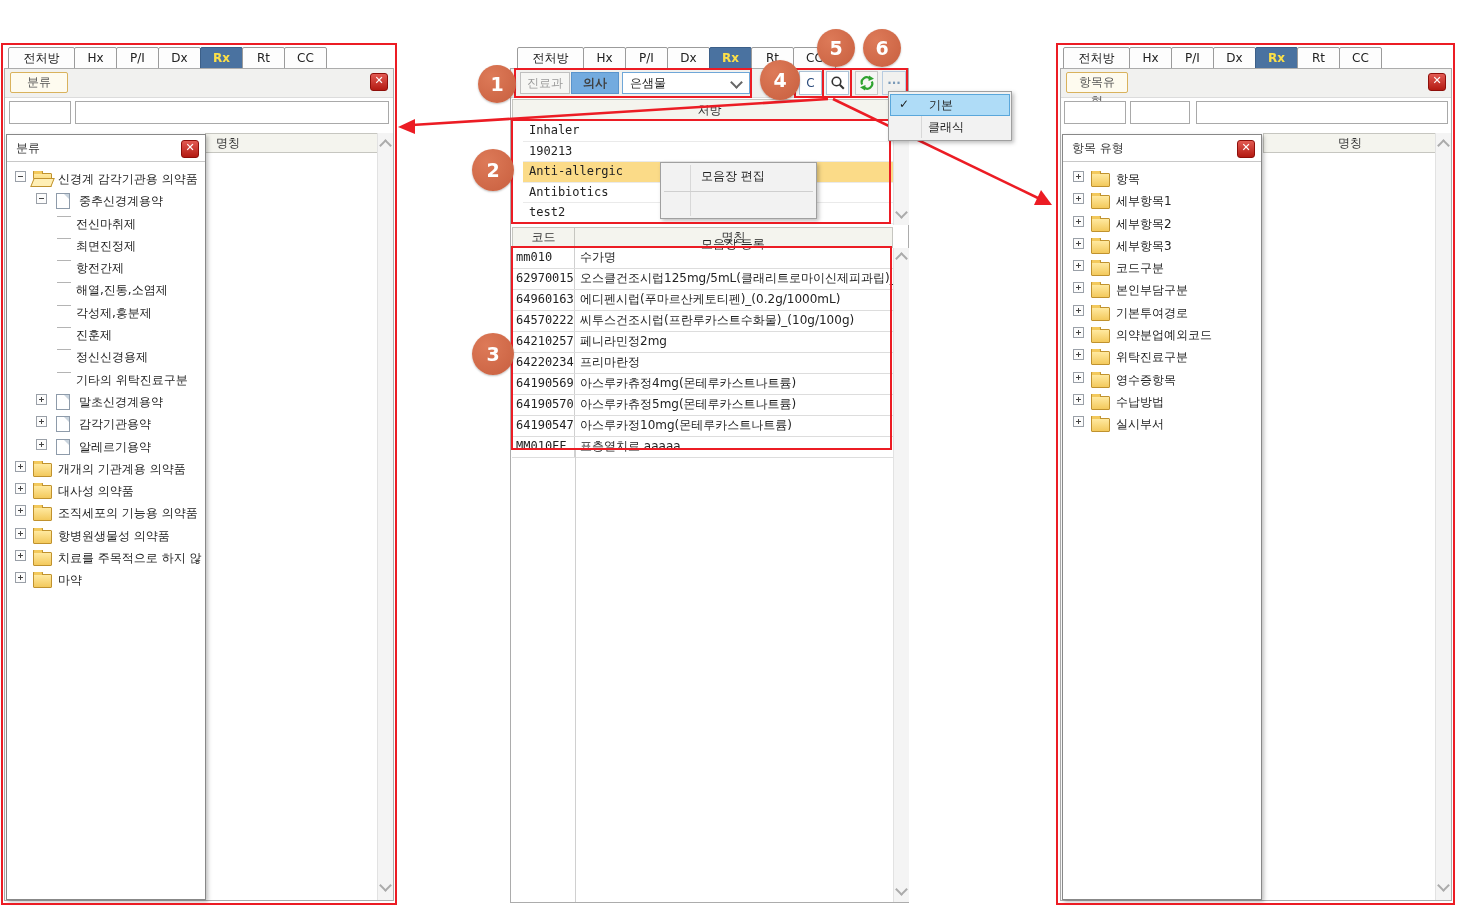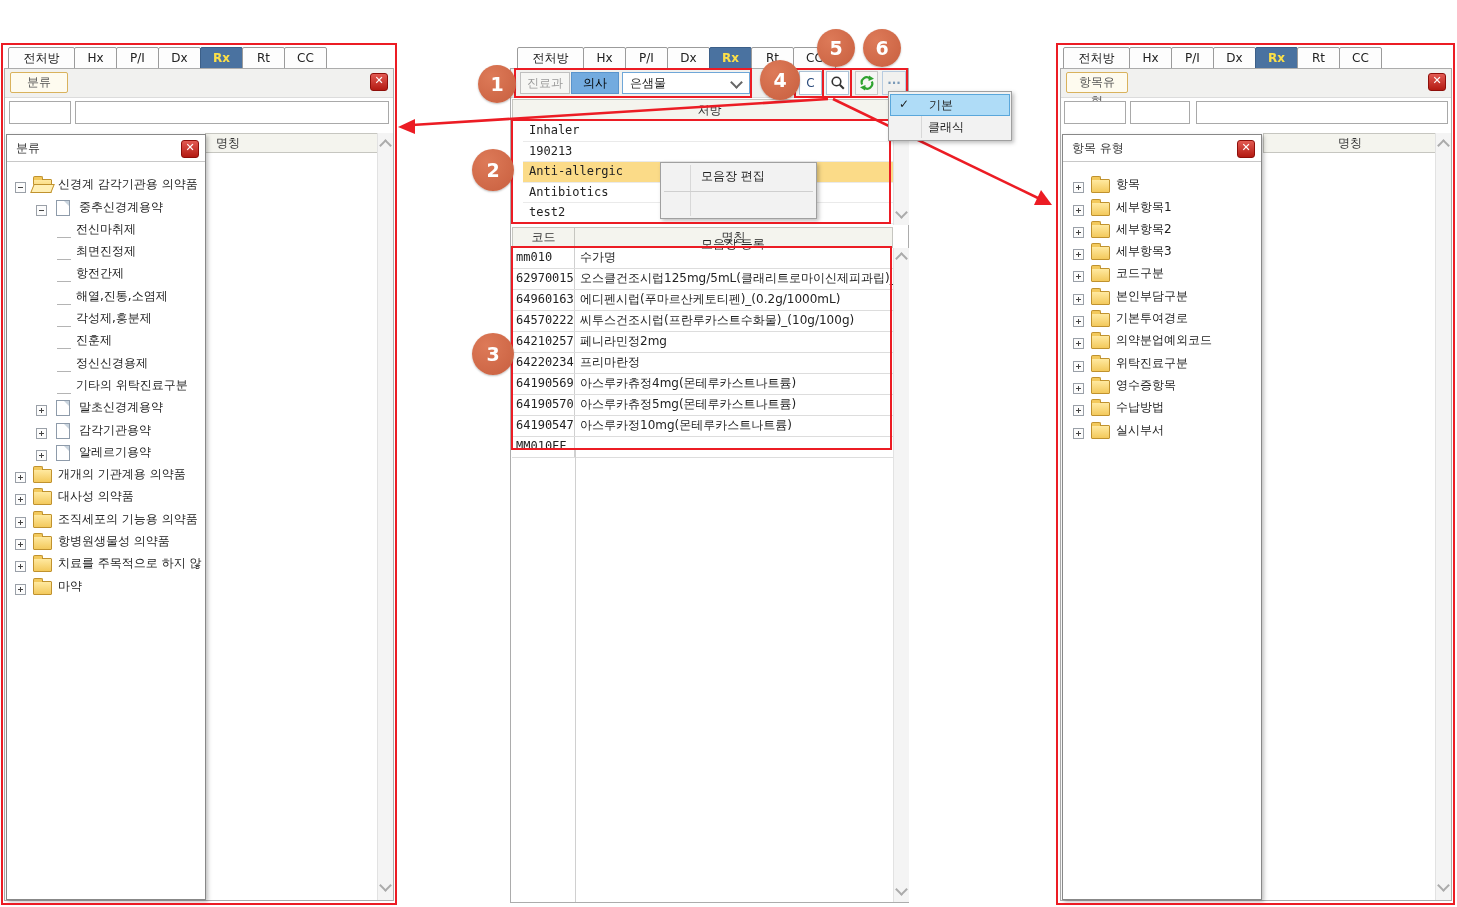--- a/index.html
+++ b/index.html
@@ -26,21 +26,21 @@
     box-shadow:2px 2px 4px rgba(0,0,0,.25);}
   .popup .phead{position:relative;height:26px;border-bottom:1px solid #C8C8C8;}
   .popup .ptitle{position:absolute;left:9px;top:5px;color:#333;}
   
   .sbar{position:absolute;width:15px;background:#F4F4F4;border-left:1px solid #E2E2E2;}
   .chv{position:absolute;width:7px;height:7px;border-right:2px solid #ABABAB;border-bottom:2px solid #ABABAB;}
   .chv.up{transform:rotate(-135deg);}
   .chv.down{transform:rotate(45deg);}
   
   .tree{position:absolute;}
-  .titem{height:22.3px;display:flex;align-items:flex-end;white-space:nowrap;overflow:hidden;}
+  .titem{height:22.3px;display:flex;align-items:flex-start;white-space:nowrap;overflow:hidden;}
   .titem.lvl0{padding-left:6px;} .titem.lvl1{padding-left:27px;} .titem.lvl2{padding-left:48px;}
   .exp{box-sizing:border-box;width:11px;height:11px;border:1px solid #9AA0A8;background:#FCFCFC;
     position:relative;flex:0 0 11px;margin-right:7px;}
   .exp::before{content:'';position:absolute;left:2px;right:2px;top:4px;height:1px;background:#444;}
   .exp.plus::after{content:'';position:absolute;top:2px;bottom:2px;left:4px;width:1px;background:#444;}
   .dash{width:14px;border-top:1px solid #B4B4B4;margin-right:5px;flex:0 0 14px;}
   .ico{flex:0 0 17px;margin-right:6px;position:relative;}
   .ico-folder,.ico-folder-open{width:17px;height:12px;background:linear-gradient(#FFE9A0,#F3C95C);
     border:1px solid #C0922E;border-radius:1px;margin-top:2px;}
   .ico-folder::before,.ico-folder-open::before{content:'';position:absolute;top:-4px;left:-1px;width:8px;height:3px;
@@ -196,21 +196,21 @@
     <span class="tab">Hx</span>
     <span class="tab">P/I</span>
     <span class="tab">Dx</span>
     <span class="tab sel">Rx</span>
     <span class="tab">Rt</span>
     <span class="tab">CC</span>
   </div>
 <div class="pbody" style="left:510px;top:68px;width:399px;height:835px;">
   <div class="toolbar">
     <div class="btn" style="left:9px;top:3px;width:50px;height:22px;line-height:20px;background:#F6F6F4;border:1px solid #BFBFBF;color:#9B9B9B;">진료과</div>
-    <div class="btn" style="left:60px;top:3px;width:48px;height:22px;line-height:20px;background:#73ABDF;border:1px solid #5A94CC;color:#000000;">의사</div>
+    <div class="btn" style="left:60px;top:3px;width:48px;height:22px;line-height:20px;background:#73ABDF;border:1px solid #5A94CC;color:#404040;font-weight:bold;">의사</div>
     <div class="btn" style="left:111px;top:3px;width:128px;height:22px;line-height:20px;background:#fff;border:1px solid #6FA7D8;text-align:left;padding-left:7px;">
       <span>은샘물</span>
       <span class="chv down" style="right:8px;top:5px;border-color:#666;"></span>
     </div>
     <div class="btn" style="left:288px;top:2px;width:23px;height:24px;line-height:22px;background:#fff;border:1px solid #ABC2D6;color:#2B4B7C;">C</div>
     <div class="btn" style="left:315px;top:2px;width:23px;height:24px;background:#fff;border:1px solid #ABC2D6;">
       <svg width="16" height="16" viewBox="0 0 16 16" style="margin-top:3px;">
         <circle cx="6.5" cy="6.5" r="4.3" fill="none" stroke="#333" stroke-width="1.6"></circle>
         <line x1="9.8" y1="9.8" x2="13.8" y2="13.8" stroke="#333" stroke-width="2"></line>
       </svg>
@@ -273,20 +273,21 @@
       <div class="trow">
         <div class="tcode">641905700</div>
         <div class="tname">아스루카츄정5mg(몬테루카스트나트륨)</div>
       </div>
       <div class="trow">
         <div class="tcode">641905470</div>
         <div class="tname">아스루카정10mg(몬테루카스트나트륨)</div>
       </div>
       <div class="trow">
         <div class="tcode">MM010FF</div>
+        <div class="tname">표층열치료 aaaaa</div>
       </div>
     </div>
   <div class="vline" style="left:64px;top:379px;bottom:0;"></div>
   <div class="sbar" style="left:382px;top:179px;bottom:0;">
     <span class="chv up" style="left:3px;top:6px;"></span>
     <span class="chv down" style="left:3px;bottom:8px;"></span>
   </div>
 </div>
 
 <div class="menu" style="left:660px;top:162px;width:157px;height:57px;z-index:30;">

